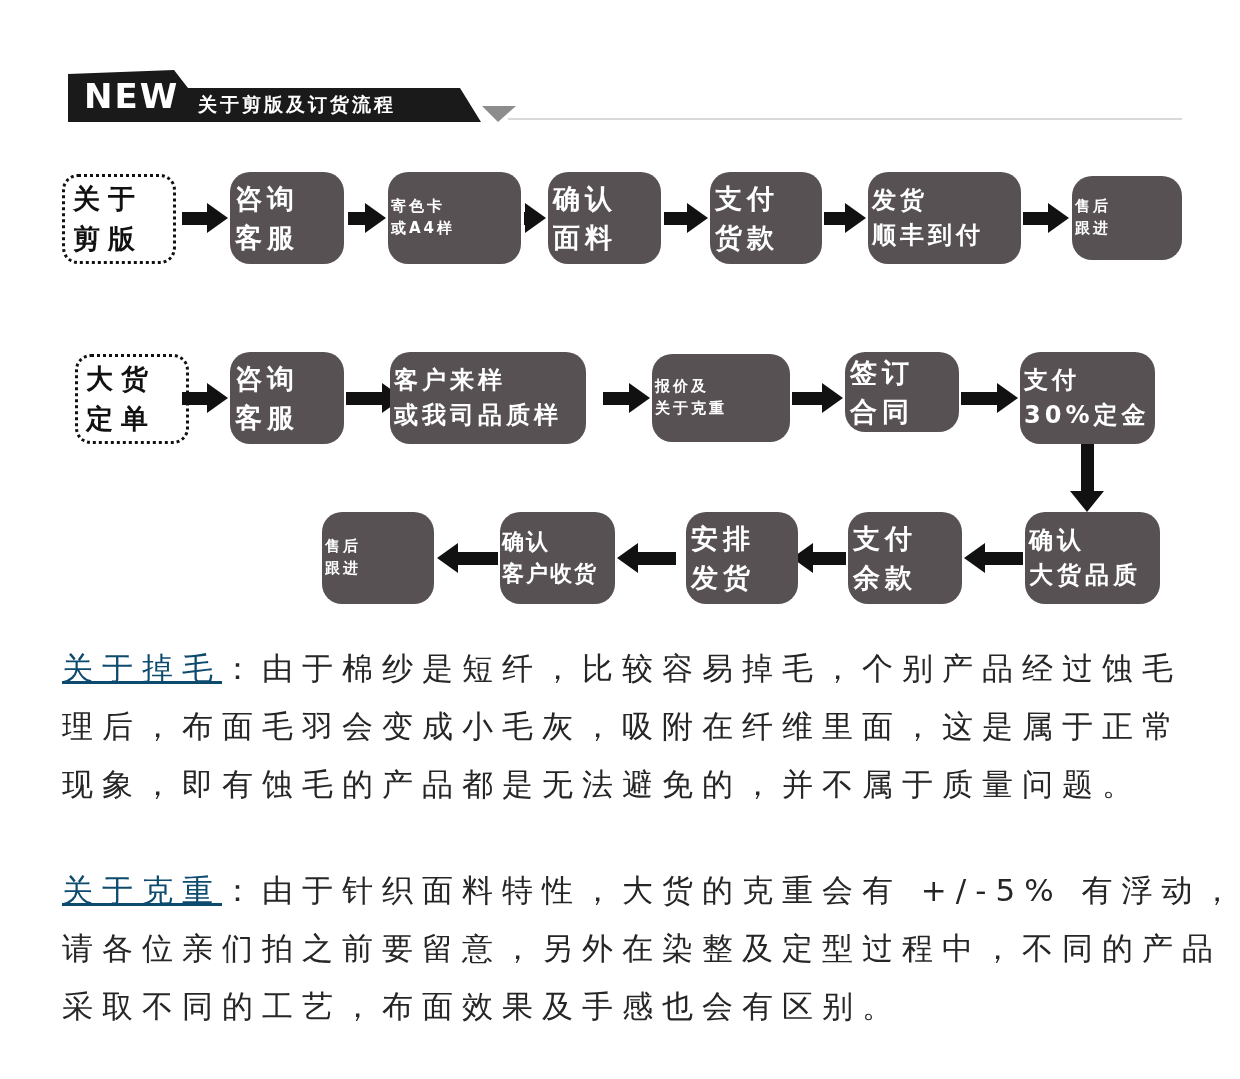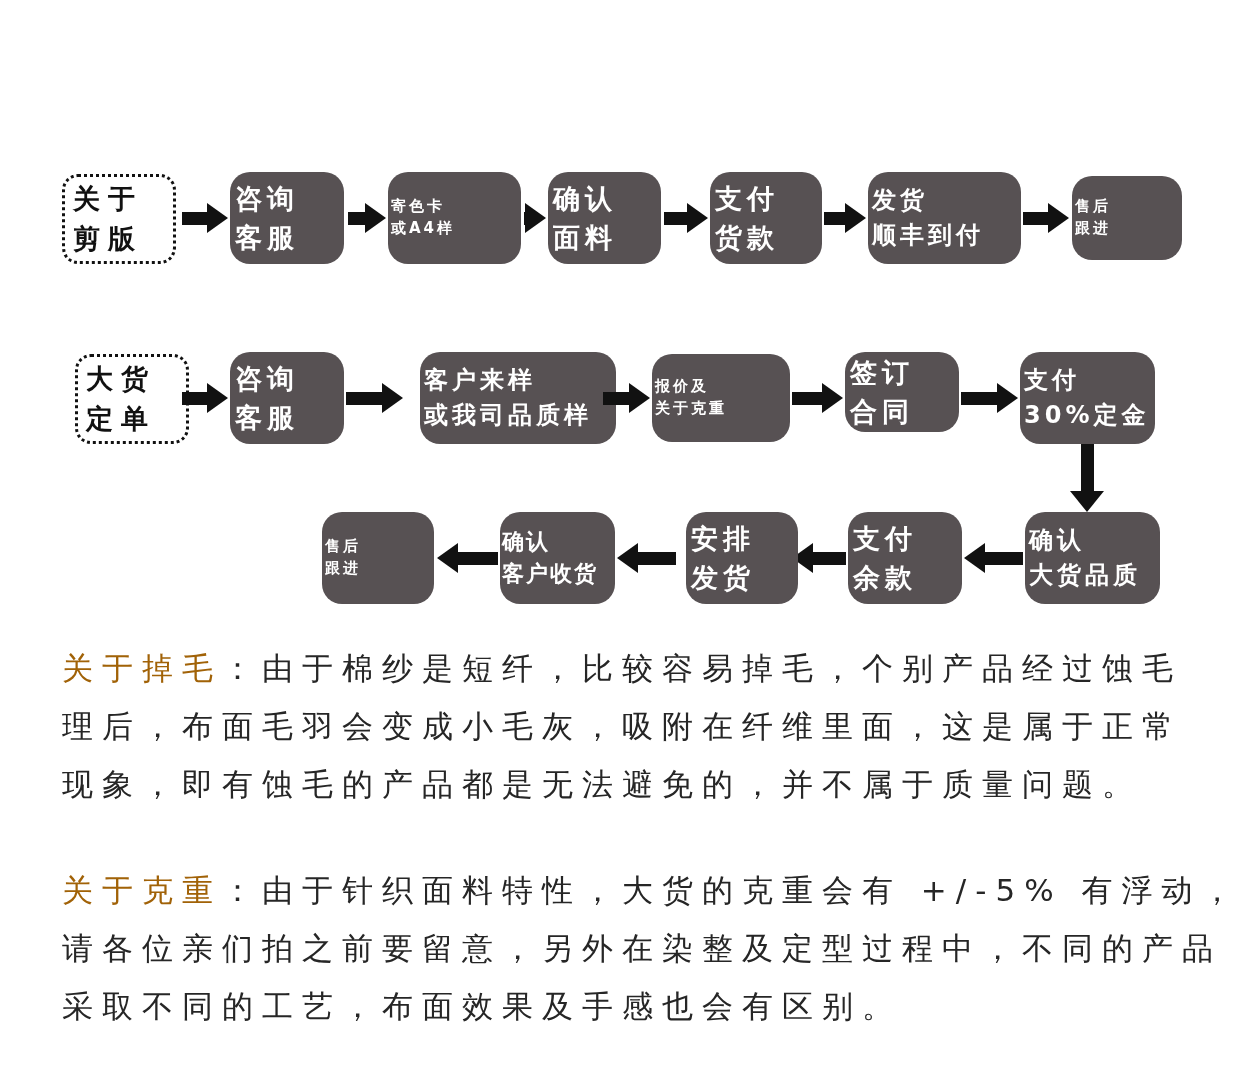--- a/index.html
+++ b/index.html
@@ -37,27 +37,36 @@
   .harrow{position:absolute;height:30px;display:flex;align-items:center;}
   .harrow .shaft{flex:1;height:13px;background:#111;}
   .harrow .head-r{width:0;height:0;border-top:15px solid transparent;border-bottom:15px solid transparent;border-left:21px solid #111;}
   .harrow .head-l{width:0;height:0;border-top:15px solid transparent;border-bottom:15px solid transparent;border-right:21px solid #111;}
   .varrow{position:absolute;width:34px;display:flex;flex-direction:column;align-items:center;}
   .varrow .vshaft{width:13px;flex:1;background:#111;}
   .varrow .vhead{width:0;height:0;border-left:17px solid transparent;border-right:17px solid transparent;border-top:21px solid #111;}
   
   .note{position:absolute;left:62px;width:1130px;color:#262626;font-size:31px;letter-spacing:9px;}
   .note-line{height:58px;white-space:nowrap;}
-  .red{color:#a16207;}
+  .red{color:#0c4a6e;text-decoration:underline;}
 </style>
 </head>
 <body>
 
 <div class="canvas">
 
+  <div class="banner">
+    <svg width="1120" height="56" viewBox="0 0 1120 56">
+      <polygon points="0,4 106,0 120,18 392,18 413,52 0,52" fill="#1a1a1a"></polygon>
+      <polygon points="414,36 448,36 430,52" fill="#8c8c8c"></polygon>
+      <line x1="440" y1="49" x2="1114" y2="49" stroke="#d9d9d9" stroke-width="2"></line>
+    </svg>
+    <span class="banner-new">NEW</span>
+    <span class="banner-title">关于剪版及订货流程</span>
+  </div>
 
   <div class="node start" style="left:62px;top:174px;width:108px;height:84px">
     <span>关于</span>
       <span>剪版</span>
   </div>
   <div class="harrow" style="left:182px;top:203px;width:46px">
       <div class="shaft"></div>
       <div class="head-r"></div>
     </div>
 
@@ -122,21 +131,21 @@
 
   <div class="node f-lg" style="left:230px;top:352px;width:114px;height:92px">
     <span>咨询</span>
       <span>客服</span>
   </div>
   <div class="harrow" style="left:346px;top:383px;width:57px">
       <div class="shaft"></div>
       <div class="head-r"></div>
     </div>
 
-  <div class="node f-md" style="left:420px;top:352px;width:196px;height:92px">
+  <div class="node f-md" style="left:390px;top:352px;width:196px;height:92px">
     <span>客户来样</span>
       <span>或我司品质样</span>
   </div>
   <div class="harrow" style="left:603px;top:383px;width:47px">
       <div class="shaft"></div>
       <div class="head-r"></div>
     </div>
 
   <div class="node f-sm" style="left:652px;top:354px;width:138px;height:88px">
     <span>报价及</span>

